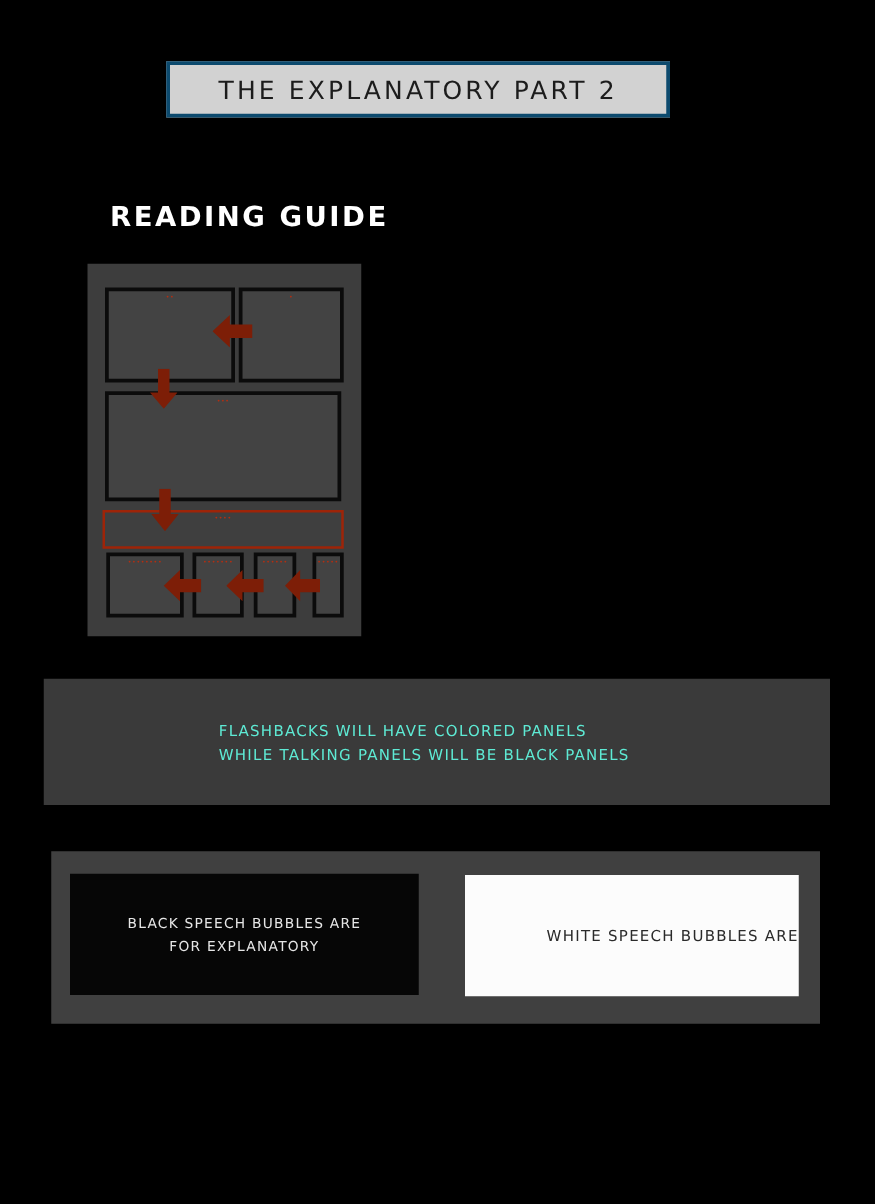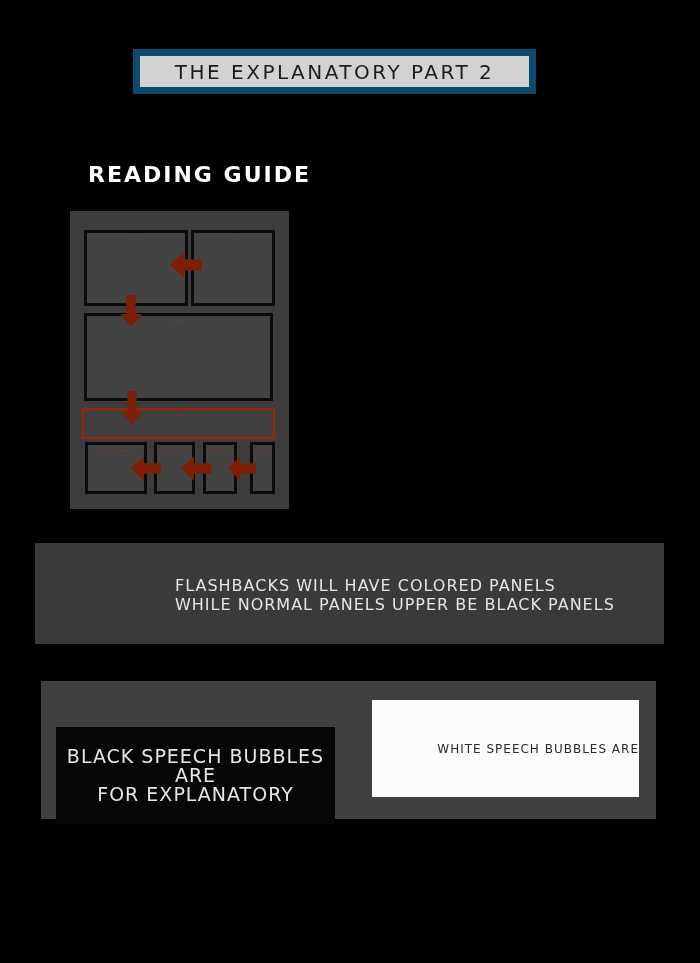--- a/index.html
+++ b/index.html
@@ -3,21 +3,21 @@
 <meta charset="utf-8">
 <style>
   html,body{margin:0;padding:0;background:#000;}
   .page{
     position:relative;width:700px;height:963px;background:#000;overflow:hidden;
     font-family:"DejaVu Sans",sans-serif;
   }
   
   .title-banner{
     position:absolute;left:133px;top:49px;width:403px;height:45px;
-    background:#d2d2d2;border:7px solid #0c4a6e;box-sizing:border-box;
+    background:#d2d2d2;border:3px solid #0c4a6e;box-sizing:border-box;
     display:flex;align-items:center;justify-content:center;
   }
   .title-banner span{font-size:20px;letter-spacing:2.5px;color:#1c1c1c;font-weight:500;}
   
   .guide-heading{
     position:absolute;left:88px;top:162px;
     font-size:22px;letter-spacing:2px;color:#ffffff;font-weight:700;
   }
   
   .guide-box{
@@ -42,34 +42,34 @@
     position:absolute;left:333px;top:237px;width:310px;
     color:#ffffff;font-size:20px;line-height:27px;letter-spacing:0.5px;
   }
   
   .flash-banner{
     position:absolute;left:35px;top:543px;width:629px;height:101px;
     background:#3a3a3a;
   }
   .flash-text{
     position:absolute;left:140px;top:33px;
-    color:#e5e5e5;font-size:16px;line-height:19px;letter-spacing:1px;
+    color:#5eead4;font-size:12px;line-height:19px;letter-spacing:1px;
   }
   
   .bubbles{
     position:absolute;left:41px;top:681px;width:615px;height:138px;
     background:#404040;
   }
   .bubble{
     position:absolute;display:flex;flex-direction:column;
     align-items:center;justify-content:center;text-align:center;
   }
   .bubble-black{
     left:15px;top:18px;width:279px;height:97px;background:#060606;
-    color:#e6e6e6;font-size:19px;line-height:19px;letter-spacing:1px;margin-top:28px;
+    color:#e6e6e6;font-size:11px;line-height:19px;letter-spacing:1px;
   }
   .bubble-white{
     left:331px;top:19px;width:267px;height:97px;background:#fcfcfc;
     color:#2a2a2a;font-size:12px;line-height:18px;letter-spacing:1px;align-items:flex-end;
   }
 </style>
 </head>
 <body>
 
 <div class="page">
@@ -139,21 +139,21 @@
       <svg viewBox="0 0 30 24" preserveAspectRatio="none">
           <polygon points="0,12 13,0 13,7 30,7 30,17 13,17 13,24"></polygon>
         </svg>
     </div>
   </div>
 
 
   <div class="flash-banner">
     <div class="flash-text">
       <div>FLASHBACKS WILL HAVE COLORED PANELS</div>
-      <div>WHILE NORMAL PANELS UPPER BE BLACK PANELS</div>
+      <div>WHILE TALKING PANELS WILL BE BLACK PANELS</div>
     </div>
   </div>
 
   <div class="bubbles">
     <div class="bubble bubble-black">
       <div>BLACK SPEECH BUBBLES ARE</div>
       <div>FOR EXPLANATORY</div>
     </div>
     <div class="bubble bubble-white">
       <div>WHITE SPEECH BUBBLES ARE</div>

